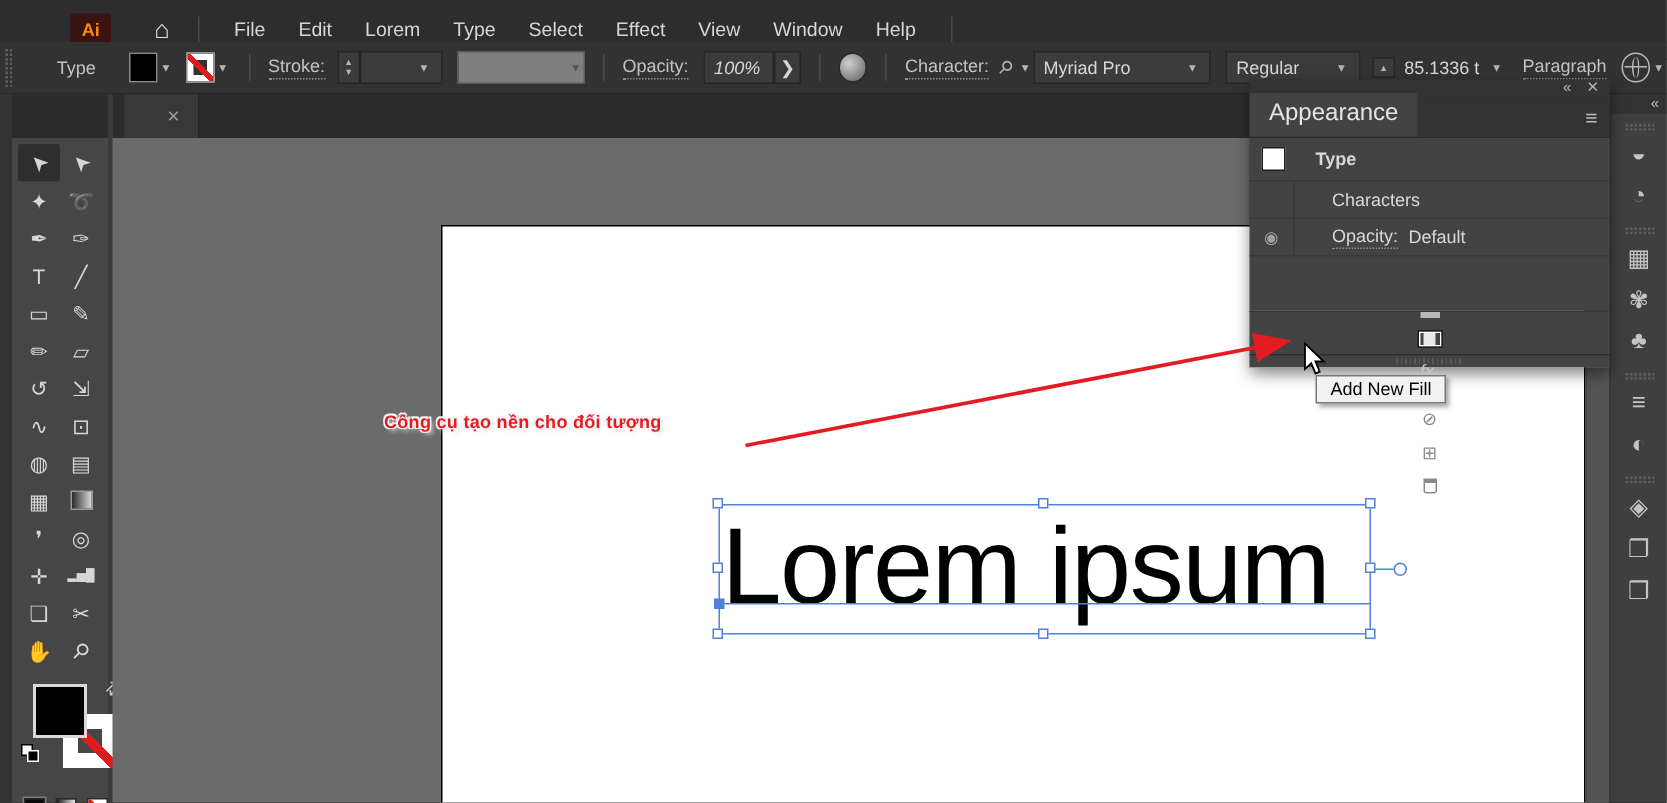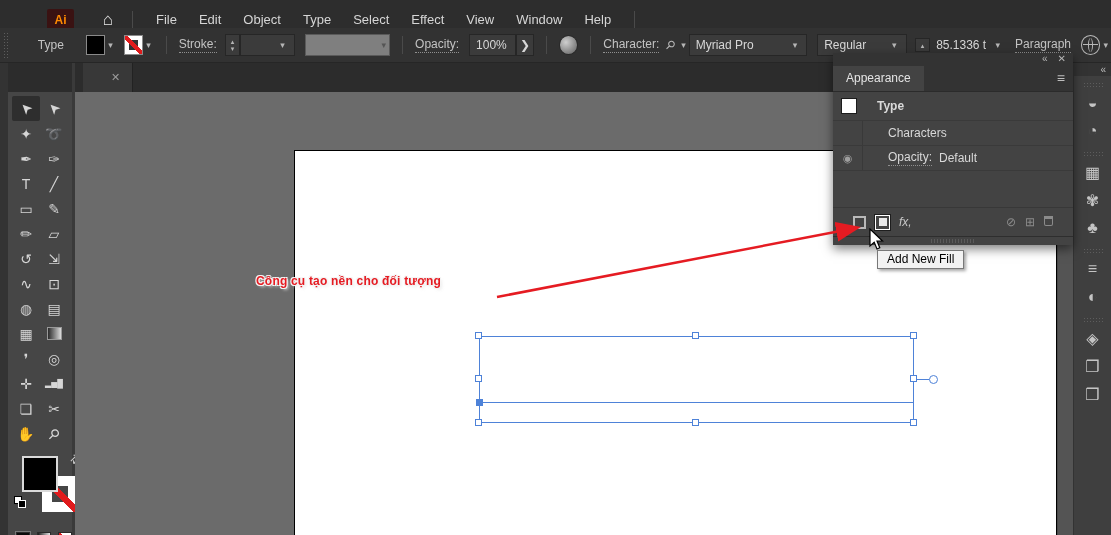--- a/index.html
+++ b/index.html
@@ -102,33 +102,33 @@
   .griph { width:20px; height:5px; margin:6px auto 2px auto;
            background-image:radial-gradient(#5d5d5d 1px, transparent 1px); background-size:3px 3px; }
   .dicon { height:28px; display:flex; align-items:center; justify-content:center; color:#c4c4c4; font-size:16px; }
 
   
   #panel { position:absolute; left:833px; top:53px; width:240px; height:192px; z-index:50;
            box-shadow:0 4px 10px rgba(0,0,0,.5); font-size:12px; }
   #panel-minibar { height:12px; background:#333; display:flex; justify-content:flex-end; align-items:center; gap:10px;
                    padding-right:7px; color:#b5b5b5; font-size:10px; line-height:10px; }
   #panel-tabs { height:26px; background:#333; display:flex; align-items:flex-end; }
-  .ptab { padding:5px 13px 6px 13px; font-size:12px;text-align:center; }
+  .ptab { padding:5px 13px 6px 13px; font-size:16px;text-align:center; }
   .ptab.active { background:#434343; color:#e4e4e4; }
   .ptab.inactive { color:#8f8f8f; }
   #panel-menu { margin-left:auto; color:#bdbdbd; padding:0 8px 5px 0; font-size:14px; }
   #panel-body { height:116px; background:#434343; border-top:1px solid #2b2b2b; }
   .prow { display:flex; align-items:center; border-bottom:1px solid #3a3a3a; color:#d9d9d9; }
   .prow.r1 { height:29px; padding-left:8px; }
   .sw-type { width:16px; height:16px; background:#fff; border:1px solid #1c1c1c; margin-right:20px; }
   .prow.r2, .prow.r3 { height:25px; }
   .gutter { width:30px; align-self:stretch; border-right:1px solid #393939; display:flex; align-items:center; justify-content:center;
             color:#9f9f9f; font-size:11px; }
   .indent { width:25px; }
-  #panel-iconbar { height:29px; background:#434343; border-top:1px solid #383838; display:flex; align-items:center; padding:0 20px; gap:9px; }
+  #panel-iconbar { height:29px; background:#434343; border-top:1px solid #383838; display:flex; align-items:center; padding:0 8px; gap:9px;flex-direction:column; }
   .sq-stroke { width:13px; height:13px; border:2px solid #b9b9b9; position:relative; }
   .sq-stroke::before { content:""; position:absolute; inset:2px; background:#434343; }
   .sq-fill { width:15px; height:15px; background:#434343; border:1px solid #fff; outline:1px solid #1e1e1e; display:flex; align-items:center; justify-content:center; }
   .sq-fill .inner { width:8px; height:8px; background:#e9e9e9; }
   .fx { color:#c6c6c6; font-style:italic; font-size:12px; }
   .dimico { color:#8b8b8b; font-size:12px; }
   .trash { width:9px; height:10px; border:1px solid #8b8b8b; border-top:3px solid #8b8b8b; border-radius:0 0 2px 2px; }
   #panel-grip { height:9px; background:#434343; border-top:1px solid #2e2e2e; display:flex; align-items:center; justify-content:center; }
   #panel-grip .bar { width:44px; height:4px;
       background-image:repeating-linear-gradient(90deg,#5a5a5a 0 1px, transparent 1px 3px); }
@@ -143,21 +143,21 @@
 </style>
 </head>
 <body class="nosel">
 
 <div id="menubar">
   <div id="ai-logo">Ai</div>
   <div id="home-btn">⌂</div>
   <div class="vsep"></div>
   <span class="menu-item">File</span>
   <span class="menu-item">Edit</span>
-  <span class="menu-item">Object</span>
+  <span class="menu-item">Lorem</span>
   <span class="menu-item">Type</span>
   <span class="menu-item">Select</span>
   <span class="menu-item">Effect</span>
   <span class="menu-item">View</span>
   <span class="menu-item">Window</span>
   <span class="menu-item">Help</span>
   <div class="vsep"></div>
 </div>
 
 <div id="optionsbar">
@@ -174,21 +174,21 @@
     <span>▾</span>
   </div>
   <div class="field" style="width:56px;">
     <span class="chev">▾</span>
   </div>
   <div id="brush-dd" style="margin-left:10px;">
     <span class="chev">▾</span>
   </div>
   <div class="vsep"></div>
   <span class="ob-label dotted-u">Opacity:</span>
-  <div class="field" style="width:48px; margin-left:10px;">100%</div>
+  <div class="field" style="width:48px; margin-left:10px;font-style:italic;">100%</div>
   <div class="field" style="width:18px; justify-content:center;">❯</div>
   <div class="vsep"></div>
   <div id="color-wheel"></div>
   <div class="vsep"></div>
   <span class="ob-label dotted-u">Character:</span>
   <span class="chev r45" style="font-size:12px; margin-left:7px;">⚲</span>
   <span class="chev">▾</span>
   <div class="field" style="width:122px;">
     <span>Myriad Pro</span>
     <span class="chev">▾</span>
@@ -315,20 +315,21 @@
     <div class="pb" id="pb-grad"></div>
     <div class="pb" id="pb-none"></div>
   </div>
 
 </div>
 
 <div id="canvas">
   <div id="artboard"></div>
   <div id="vscroll"></div>
 
+  <div id="lorem">Lorem ipsum</div>
 
   <div class="selrect"></div>
   <div class="baseline"></div>
   <div class="bl-sq"></div>
   <div class="conn"></div>
   <div class="circ"></div>
   <div class="h" style="left:400px; top:240px;"></div>
   <div class="h" style="left:617px; top:240px;"></div>
   <div class="h" style="left:835px; top:240px;"></div>
   <div class="h" style="left:400px; top:283px;"></div>

